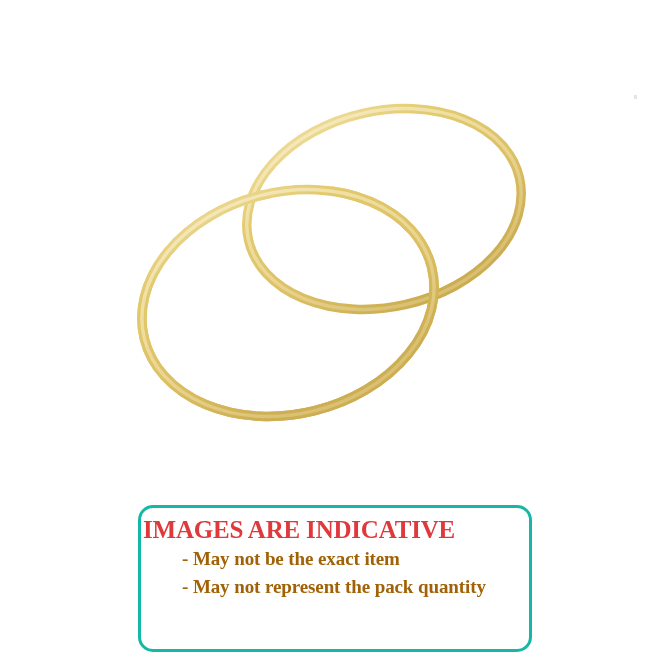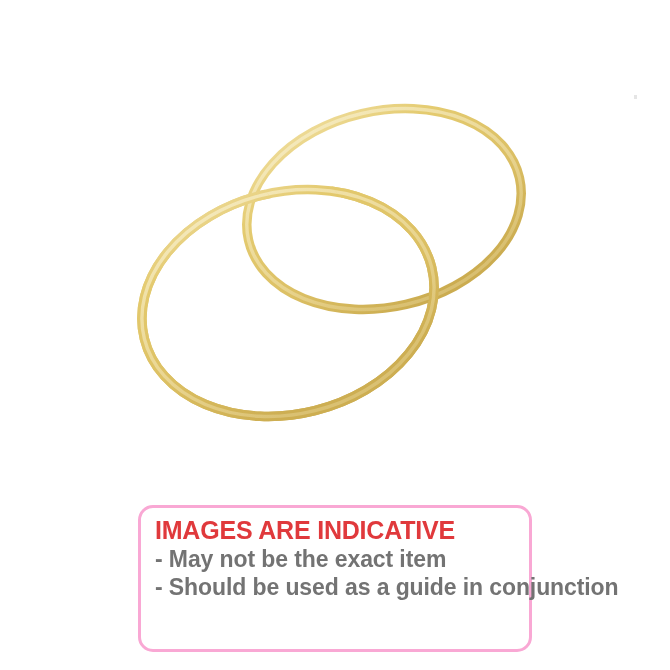--- a/index.html
+++ b/index.html
@@ -44,41 +44,43 @@
   }
 
   
   #indicative-notice {
     position: absolute;
     left: 138px;
     top: 505px;
     width: 394px;
     height: 147px;
     box-sizing: border-box;
-    border: 3px solid #f9a8d4;
+    border: 3px solid #14b8a6;
     border-radius: 15px;
     background: #ffffff;
-    padding: 6px 0 0 14px;
+    padding: 6px 0 0 2px;
+    font-family: Liberation Serif, serif;
   }
   #notice-heading {
     color: #e0393c;
     font-size: 25px;
     font-weight: bold;
     letter-spacing: -0.2px;
     line-height: 28px;
     margin: 2px 0 1px 0;
     white-space: nowrap;
   }
   .notice-line {
-    color: #737373;
-    font-size: 23px;
+    color: #a16207;
+    font-size: 19px;
     font-weight: bold;
     line-height: 28px;
     letter-spacing: -0.1px;
     white-space: nowrap;
+    margin-left: 39px;
   }
   .notice-line.cont {
     padding-left: 10px;
   }
 </style>
 </head>
 <body>
 
 <div id="stage">
 
@@ -123,16 +125,16 @@
         <ellipse cx="288" cy="303" rx="148" ry="111" transform="rotate(-14 288 303)" fill="none" stroke="url(#ringInner)" stroke-width="3.4"></ellipse>
       </g>
     </svg>
   </div>
 
   <div class="speck"></div>
 
   <div id="indicative-notice">
     <div id="notice-heading">IMAGES ARE INDICATIVE</div>
     <div class="notice-line">- May not be the exact item</div>
-    <div class="notice-line">- Should be used as a guide in conjunction</div>
+    <div class="notice-line">- May not represent the pack quantity</div>
   </div>
 
 </div>
 
 </body></html>

